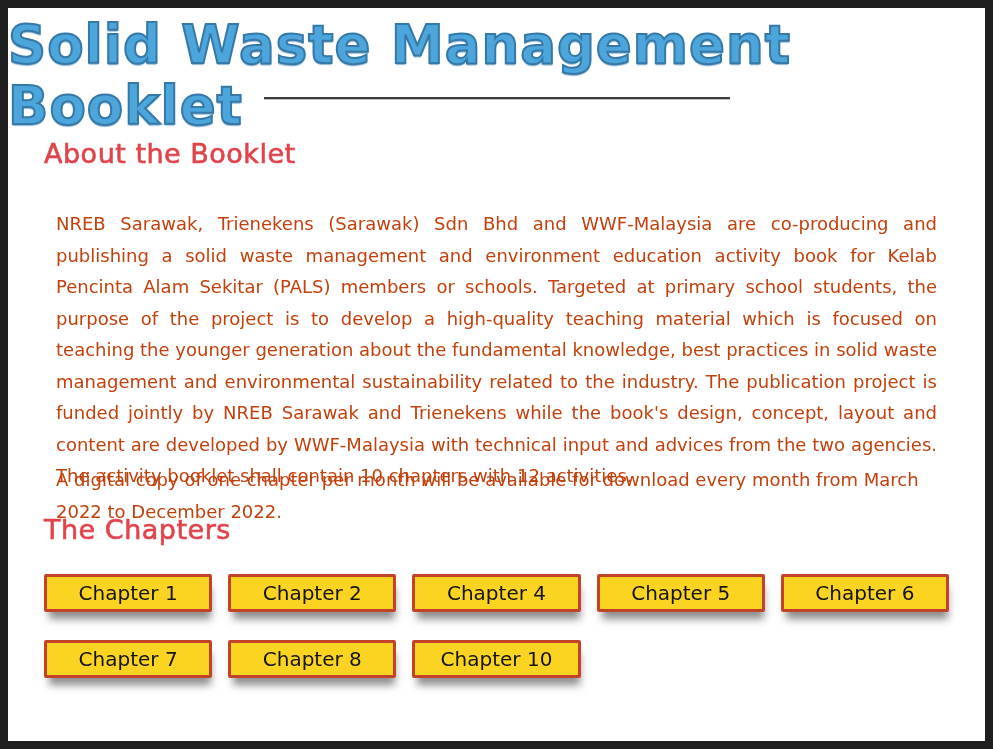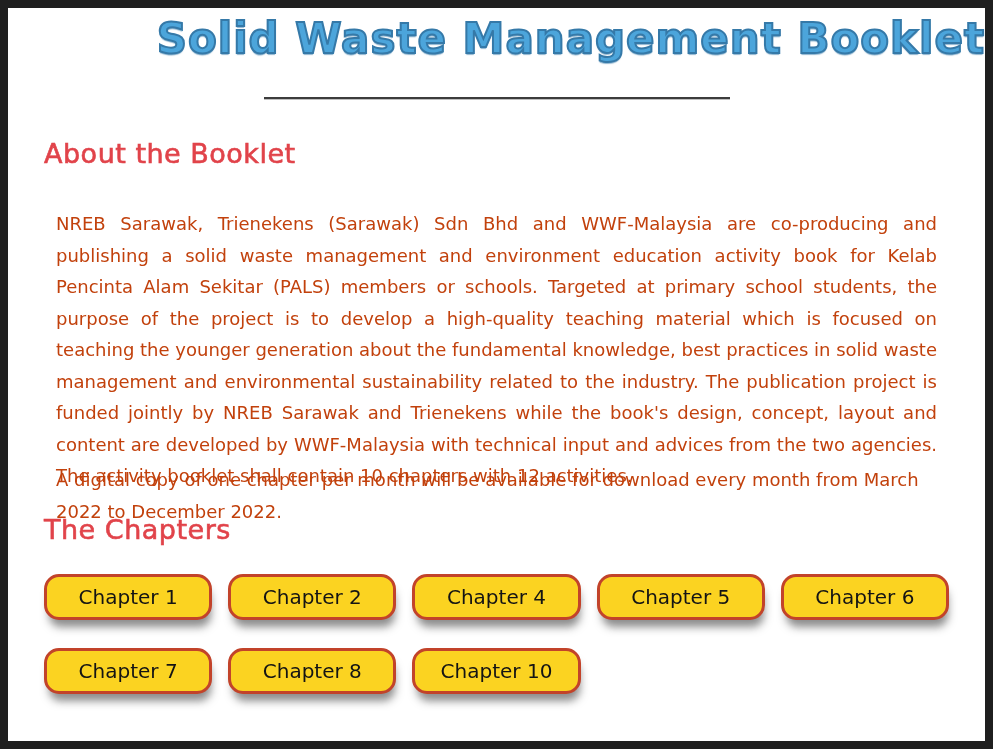--- a/index.html
+++ b/index.html
@@ -16,24 +16,24 @@
     border: 8px solid #1f1f1f;
     background: #ffffff;
     overflow: hidden;
   }
   .page-title {
     position: absolute;
     top: 6px;
     left: 0;
     width: 100%;
     margin: 0;
-    text-align: right;
+    text-align: left;
     font-family: "DejaVu Sans", sans-serif;
     font-weight: bold;
-    font-size: 42px;
+    font-size: 53px;
     letter-spacing: 1px;
     color: #4CA5DB;
     -webkit-text-stroke: 2px #3579A8;
     text-shadow: 0 2px 1px rgba(53,121,168,0.55);
   }
   .title-underline {
     position: absolute;
     top: 89px;
     left: 50%;
     transform: translateX(-50%);
@@ -70,25 +70,25 @@
     position: absolute;
     top: 566px;
     left: 36px;
     right: 36px;
     display: grid;
     grid-template-columns: repeat(5, 1fr);
     column-gap: 16px;
     row-gap: 28px;
   }
   .chapter-btn {
-    height: 46px;
+    height: 38px;
     box-sizing: border-box;
     background: #FBD321;
     border: 3px solid #C2432A;
-    border-radius: 15px;
+    border-radius: 2px;
     display: flex;
     align-items: center;
     justify-content: center;
     font-family: "DejaVu Sans", sans-serif;
     font-size: 20px;
     color: #141414;
     cursor: pointer;
     box-shadow: 2px 10px 8px -3px rgba(45,45,45,0.55);
     padding: 8px;
   }

